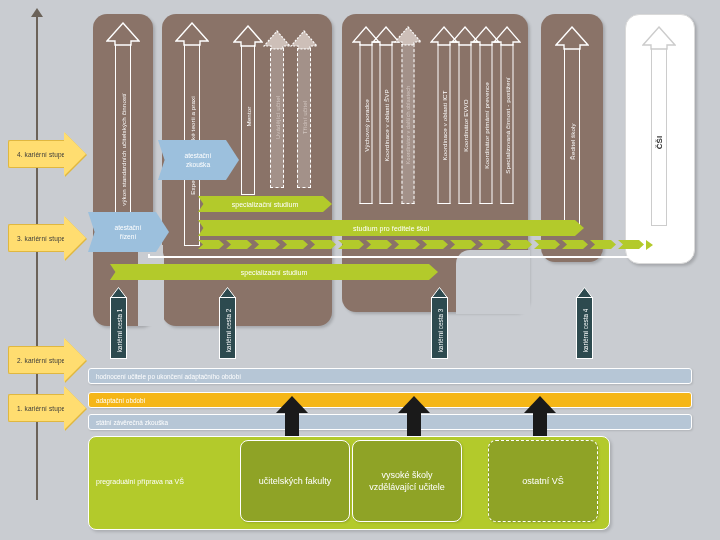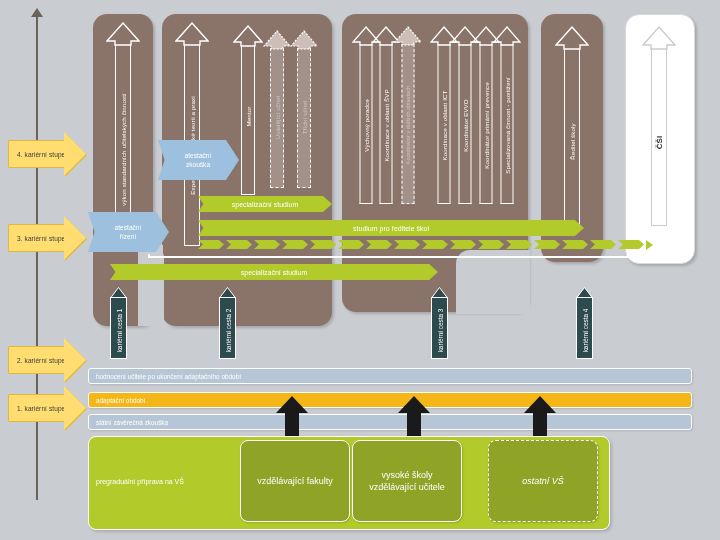--- a/index.html
+++ b/index.html
@@ -154,21 +154,21 @@
     position:absolute;background:#b3ca2b;border-radius:8px;
     border:1px solid #ffffff;box-shadow:2px 2px 3px rgba(0,0,0,.15);
   }
   .greenbox{
     position:absolute;background:#8fa326;border-radius:8px;
     border:1.5px solid #ffffff;
     display:flex;align-items:center;justify-content:center;text-align:center;
     color:#ffffff;font-size:9px;line-height:12px;
     box-shadow:1px 1px 2px rgba(0,0,0,.15);
   }
-  .greenbox.dashed{border-style:dashed;font-style:italic;}
+  .greenbox.dashed{border-style:dashed;}
   .base-label{
     position:absolute;color:#ffffff;font-size:7px;white-space:nowrap;
   }
   
   .wline{position:absolute;background:#ffffff;}
 </style>
 </head>
 <body>
 
 <div id="stage">
@@ -430,21 +430,21 @@
     <div class="sh" style="top:16px;height:36px;"></div>
   </div>
   <div class="barrow" style="left:524px;top:396px;width:32px;height:52px;">
     <div class="tp"></div>
     <div class="sh" style="top:16px;height:36px;"></div>
   </div>
 
   <div class="greenbase" style="left:88px;top:436px;width:520px;height:92px;"></div>
   <div class="base-label" style="left:96px;top:478px;">pregraduální příprava na VŠ</div>
 
-  <div class="greenbox" style="left:240px;top:440px;width:108px;height:80px;">vzdělávající fakulty</div>
+  <div class="greenbox" style="left:240px;top:440px;width:108px;height:80px;">učitelských fakulty</div>
 
   <div class="greenbox" style="left:352px;top:440px;width:108px;height:80px;">
     <span style="display:block;">vysoké školy<br>vzdělávající učitele</span>
   </div>
 
   <div class="greenbox dashed" style="left:488px;top:440px;width:108px;height:80px;">ostatní VŠ</div>
 
 </div>
 
 </body></html>

